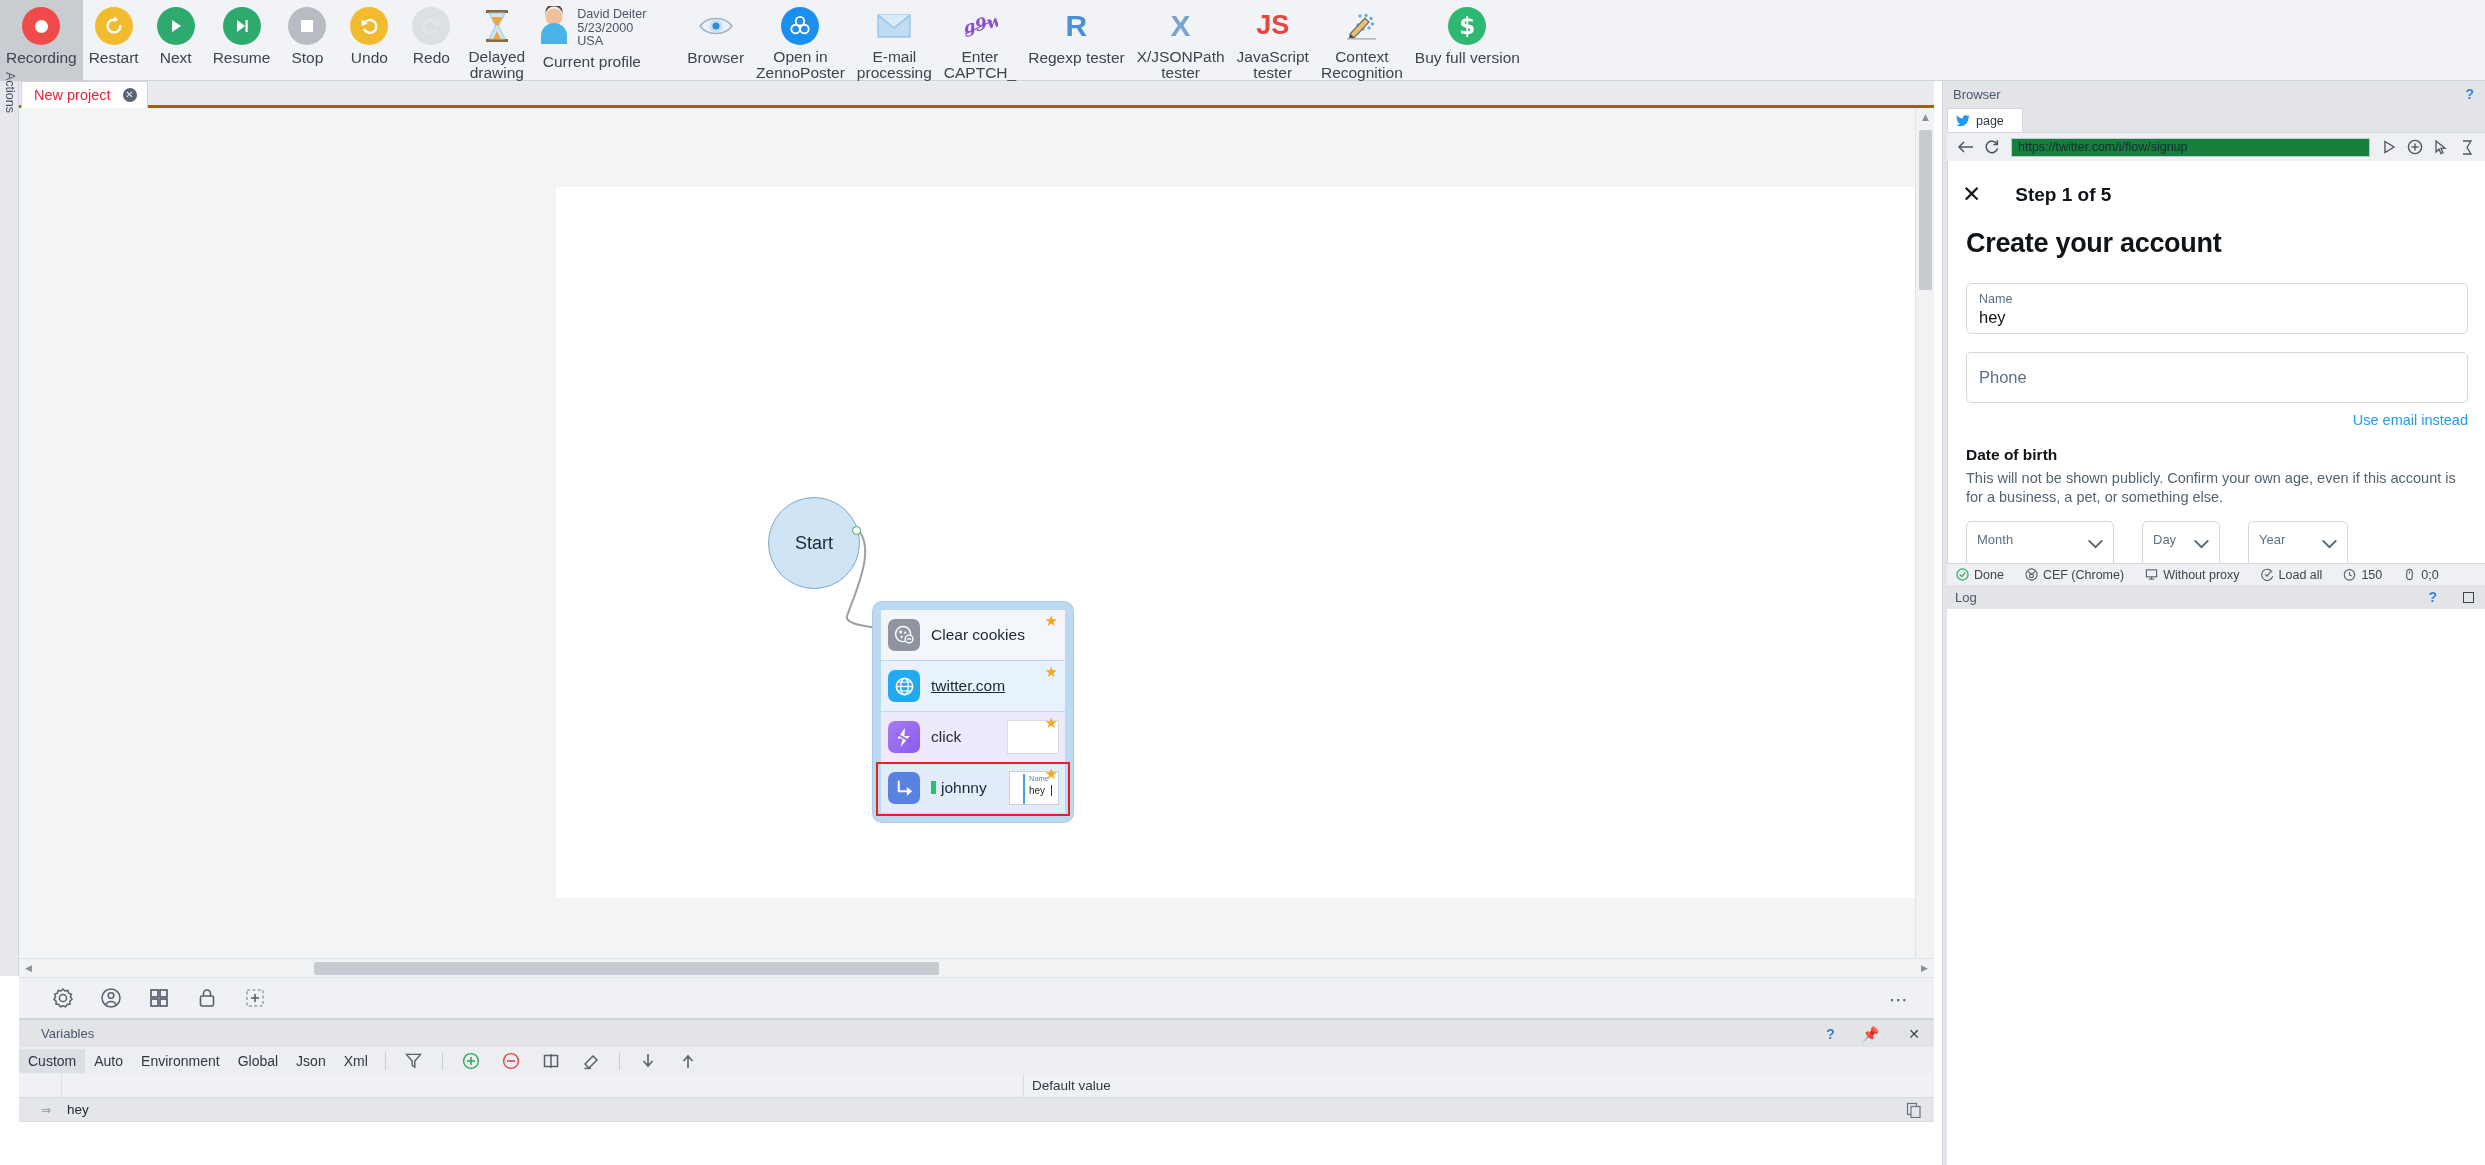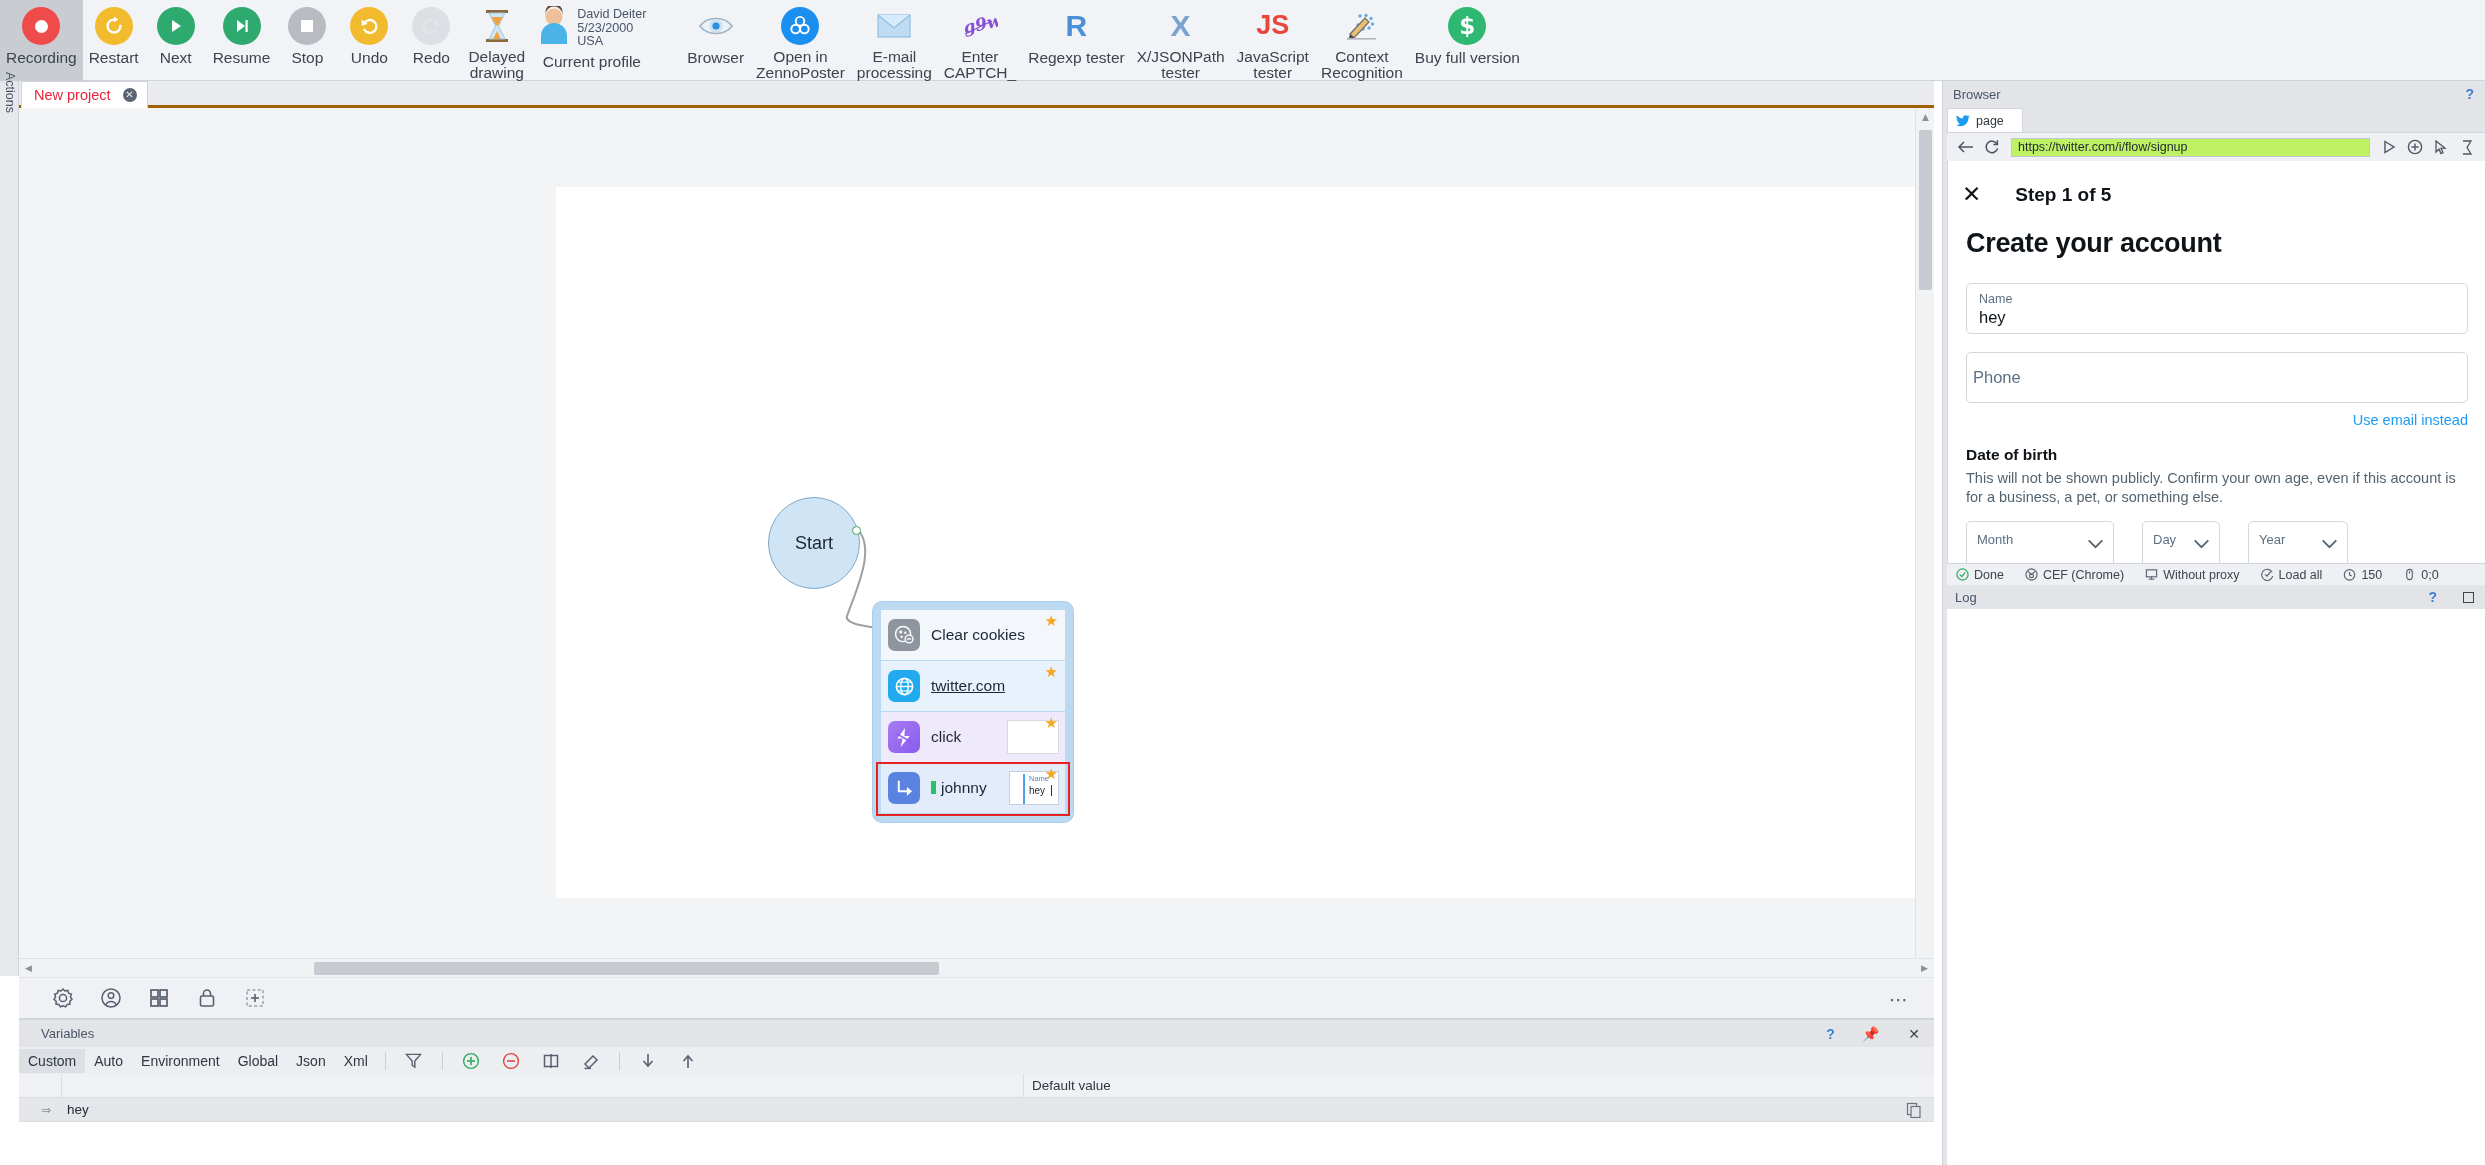--- a/index.html
+++ b/index.html
@@ -228,41 +228,41 @@
     display:flex;align-items:center;gap:6px;padding:0 18px 0 8px;
     border:1px solid #d2d6dc;border-bottom:none;
   }
   #br-tab .bt-label{font-size:12.5px;color:#2f3742;}
   #br-toolbar{
     position:absolute;left:4px;top:51px;width:539px;height:29px;background:#eef0f3;
     border-top:1px solid #d2d6dc;display:flex;align-items:center;gap:0;padding:0 6px;
   }
   .brbtn{width:26px;height:26px;display:flex;align-items:center;justify-content:center;color:#4d5663;}
   #url-box{
-    flex:1 1 auto;height:19px;background:#bef264;border:1px solid #c2c8d0;margin:0 6px;
+    flex:1 1 auto;height:19px;background:#15803d;border:1px solid #c2c8d0;margin:0 6px;
     display:flex;align-items:center;padding-left:6px;
   }
   #url-box .u-text{font-size:12.5px;color:#1d2733;}
   #br-viewport{
     position:absolute;left:4px;top:80px;width:539px;height:402px;background:#ffffff;
     border-left:1px solid #d2d6dc;overflow:hidden;
   }
 
   
   .tw-top{display:flex;align-items:center;gap:34px;padding:22px 0 0 14px;}
   .tw-x{font-size:23px;color:#0f1419;line-height:1;font-family:"DejaVu Sans",sans-serif;}
   .tw-step{font-size:19px;font-weight:bold;color:#0f1419;}
   .tw-title{font-size:27px;font-weight:bold;color:#0f1419;padding:22px 0 0 18px;letter-spacing:-0.3px;}
   .tw-field{
     margin:24px 18px 0 18px;height:51px;border:1px solid #cfd9de;border-radius:5px;
     position:relative;padding:8px 12px;
   }
   .tw-field .fl-label{font-size:12.5px;color:#5b7083;}
   .tw-field .fl-value{font-size:16.5px;color:#0f1419;margin-top:2px;}
-  .tw-field.ph{margin-top:18px;display:flex;align-items:center;padding-left:6px;}
+  .tw-field.ph{margin-top:18px;display:flex;align-items:center;}
   .tw-field.ph .fl-ph{font-size:16.5px;color:#5b7083;}
   .tw-link{text-align:right;margin:9px 18px 0 0;font-size:14.5px;color:#1d9bf0;}
   .tw-dobh{margin:18px 0 0 18px;font-size:15.5px;font-weight:bold;color:#0f1419;}
   .tw-dobp{margin:5px 18px 0 18px;font-size:14.5px;color:#536471;line-height:19px;}
   .tw-selects{display:flex;gap:28px;margin:14px 0 0 18px;}
   .tw-sel{
     height:52px;border:1px solid #cfd9de;border-radius:5px;position:relative;
     padding:8px 10px;
   }
   .tw-sel.month{width:148px;} .tw-sel.day{width:78px;} .tw-sel.year{width:100px;}

